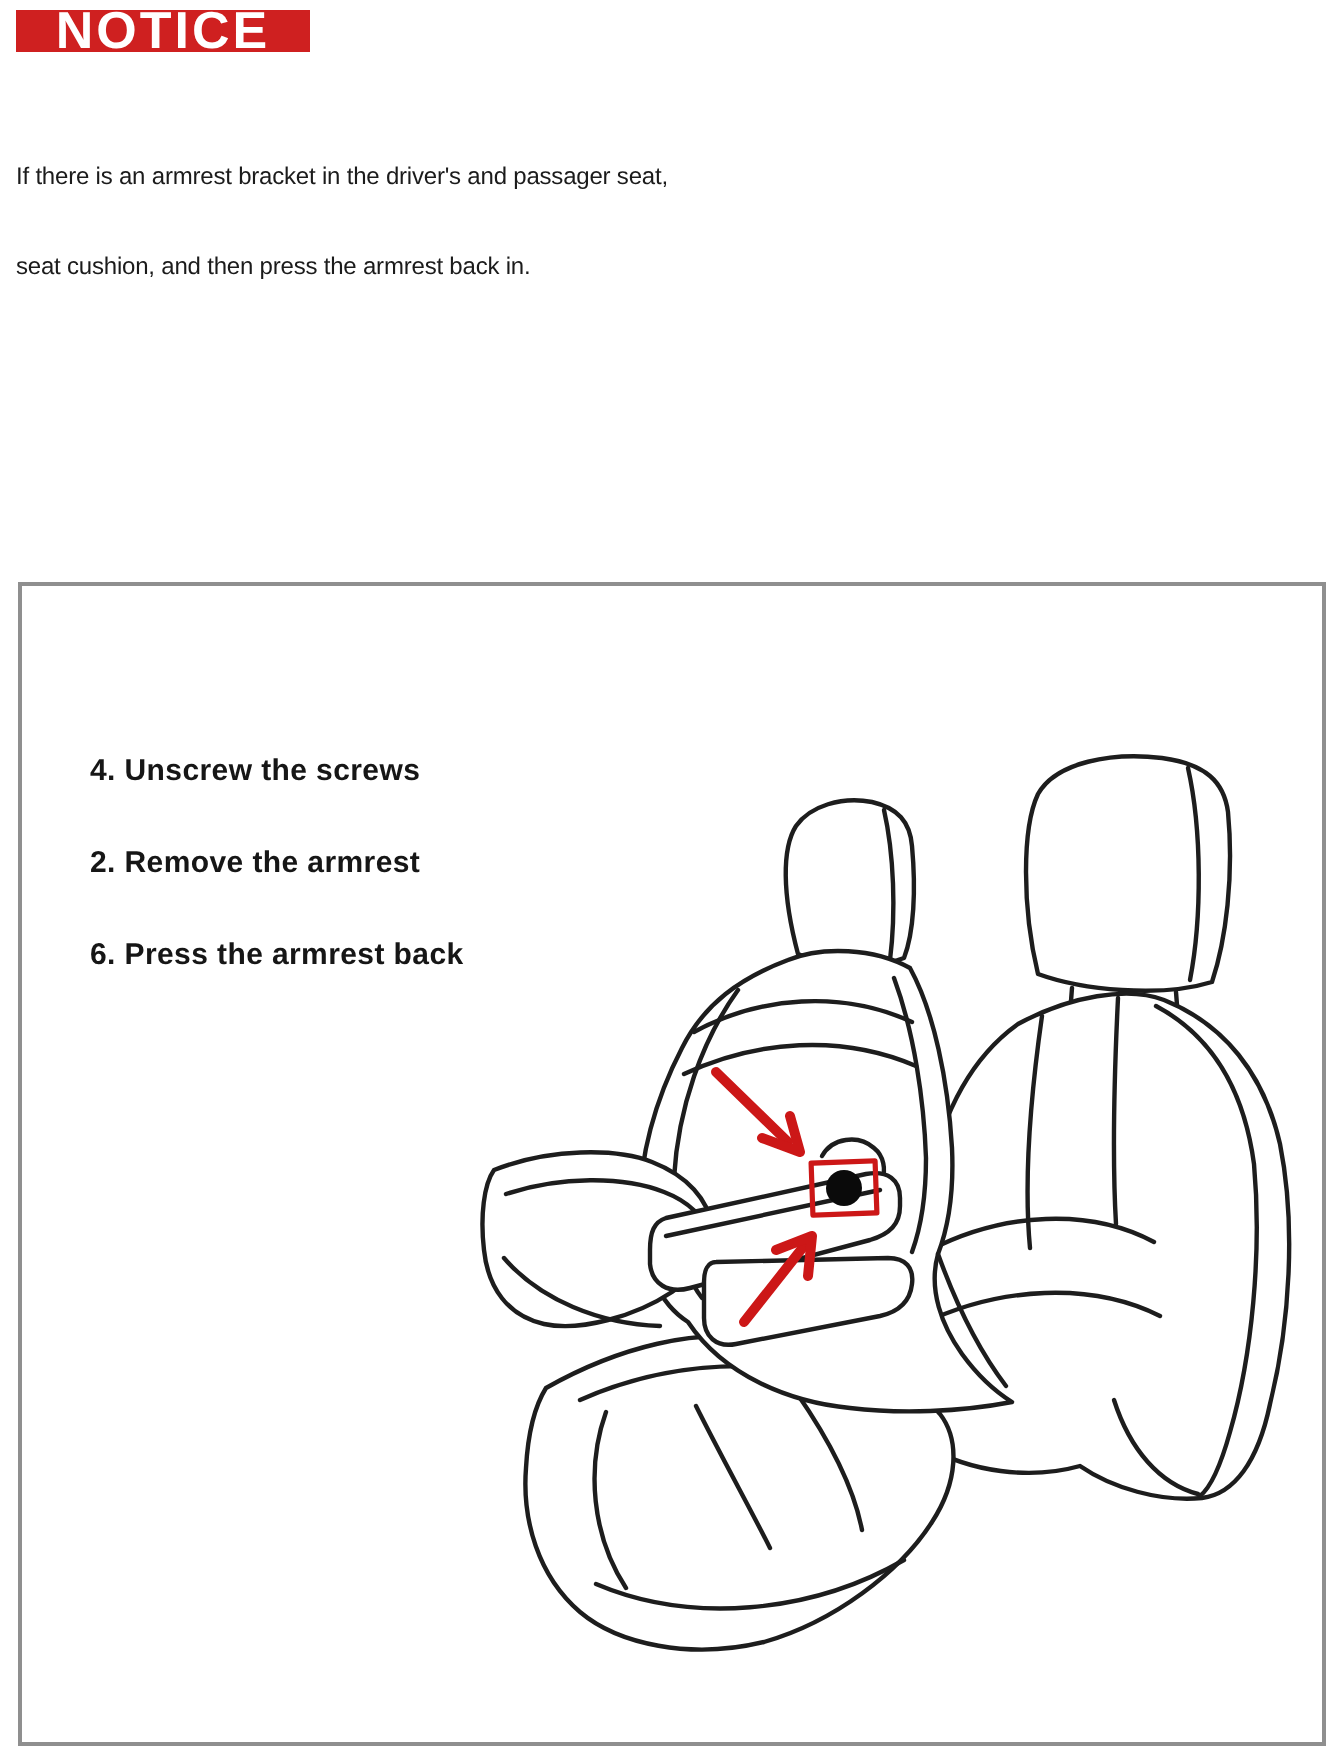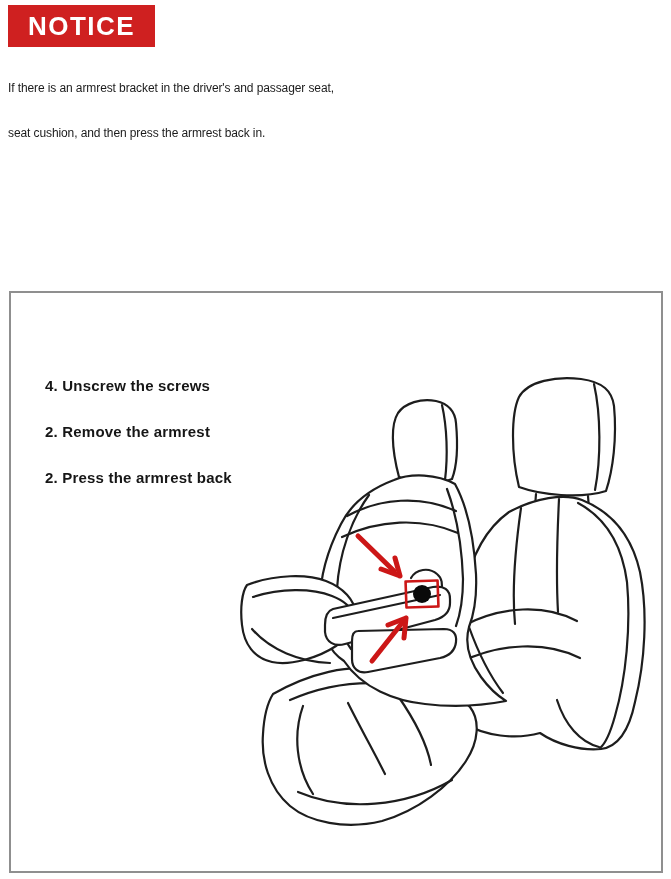--- a/index.html
+++ b/index.html
@@ -5,21 +5,21 @@
   html, body { margin: 0; padding: 0; }
   body {
     width: 671px; height: 879px;
     background: #ffffff;
     position: relative;
     overflow: hidden;
     font-family: "Liberation Sans", sans-serif;
   }
   .notice-banner {
     position: absolute; left: 8px; top: 5px;
-    width: 147px; height: 42px;
+    width: 147px; height: 21px;
     background: #cf2020;
     color: #ffffff;
     font-size: 26px; font-weight: bold; letter-spacing: 1.5px;
     display: flex; align-items: center; justify-content: center;
   }
   .intro {
     position: absolute; left: 8px; top: 66px;
     font-size: 12px; color: #1b1b1b;
   }
   .intro-line {
@@ -56,21 +56,21 @@
 
 <div class="intro">
   <div class="intro-line">If there is an armrest bracket in the driver's and passager seat,</div>
   <div class="intro-line">seat cushion, and then press the armrest back in.</div>
 </div>
 
 <div class="instruction-panel">
   <div class="steps">
     <div class="step">4. Unscrew the screws</div>
     <div class="step">2. Remove the armrest</div>
-    <div class="step">2. Press the armrest back</div>
+    <div class="step">6. Press the armrest back</div>
   </div>
 </div>
 
 <svg class="figure" viewBox="0 0 671 879" xmlns="http://www.w3.org/2000/svg">
   <g stroke="#1d1d1d" stroke-width="2.2" fill="#ffffff" stroke-linecap="round" stroke-linejoin="round">
 
     <g>
       <path d="M519,487 C511,454 511,414 519,397 C528,381 556,376 581,379 C603,382 612,391 614,406 C617,438 613,470 606,491 C580,499 541,495 519,487 Z"></path>
       <path fill="none" d="M594,384 C601,415 601,459 595,490"></path>
       <path fill="none" d="M536,494 L535,507 M588,496 L589,509"></path>

